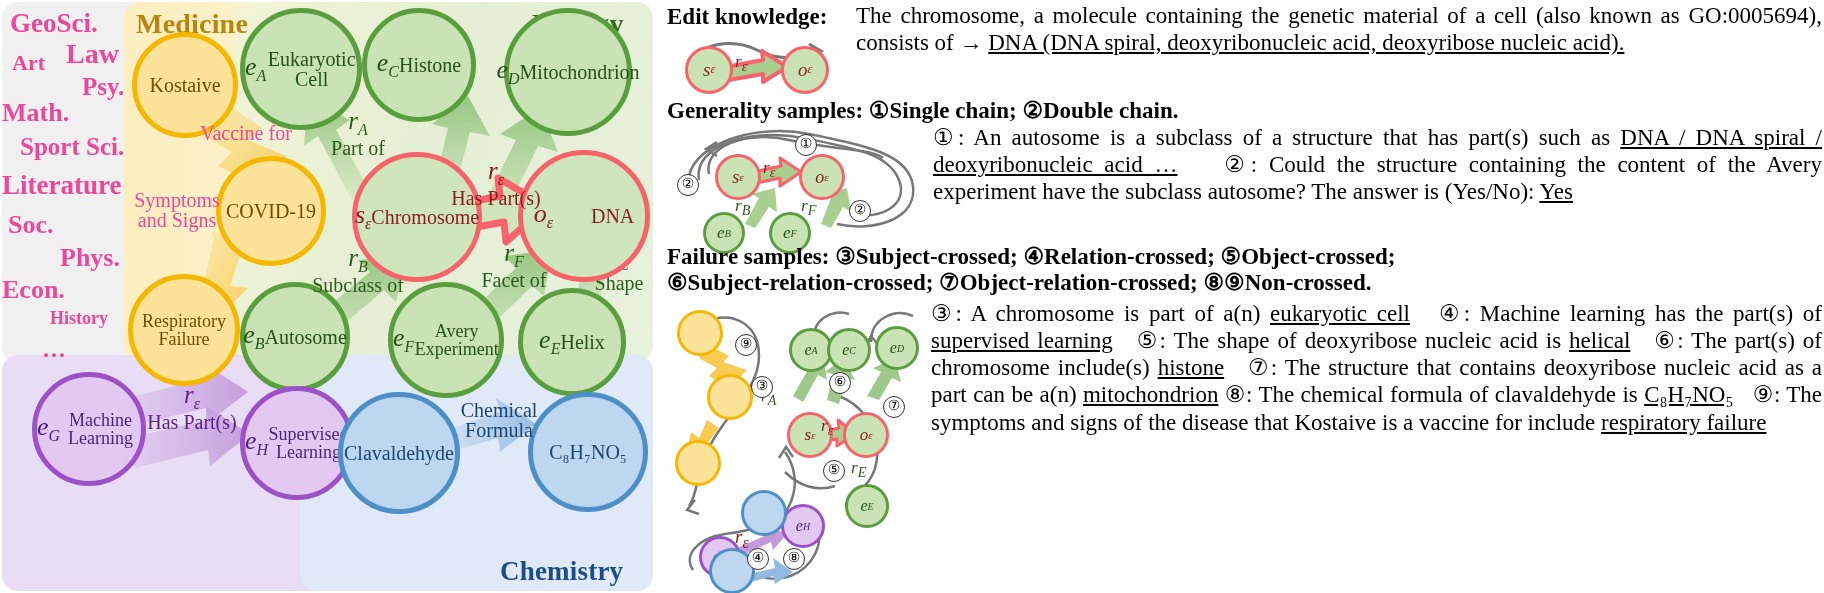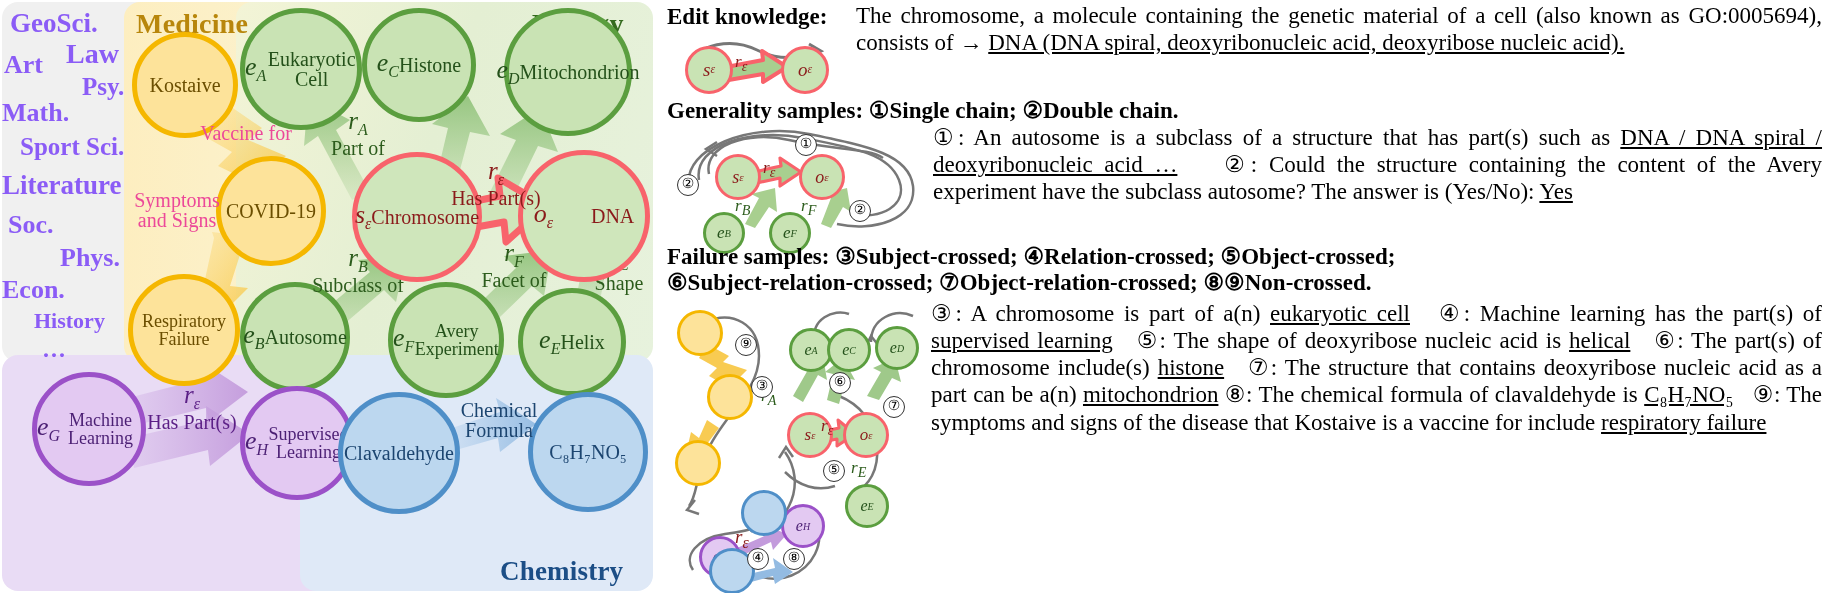--- a/index.html
+++ b/index.html
@@ -14,21 +14,21 @@
   .z-bio{left:236px;top:2px;width:417px;height:360px;background:linear-gradient(110deg,#f3f4d6 0%,#e4efd3 45%,#e7f2dd 100%);}
   .z-cs{left:2px;top:355px;width:330px;height:236px;background:#e9dcf5;}
   .z-chem{left:300px;top:355px;width:353px;height:236px;background:#dfe9f7;}
 
   .disc{position:absolute;font-weight:bold;letter-spacing:.2px;}
   .disc-med{color:#b8860b;}
   .disc-bio{color:#356b1f;}
   .disc-cs{color:#4b2171;}
   .disc-chem{color:#1c4e86;}
 
-  .field{position:absolute;color:#8b5cf6;font-weight:bold;}
+  .field{position:absolute;color:#ec4899;font-weight:bold;}
 
   .node{position:absolute;border-radius:50%;display:flex;flex-direction:row;
         align-items:center;justify-content:center;text-align:center;line-height:1.0;}
   .n-yellow{background:#fde39a;border:5px solid #f5b700;color:#6b4e00;}
   .n-green{background:#c9e3b4;border:5px solid #5b9e3f;color:#24511a;}
   .n-purple{background:#e3c9f2;border:5px solid #9b51c8;color:#4b1f74;}
   .n-blue{background:#bcd7ef;border:5px solid #4f8fc8;color:#1c4570;}
   .n-red{background:#cfe6bb;border:5px solid #f8636b;color:#8b1a1a;}
   .nid{font-style:italic;font-size:26px;}
   .nid sub{font-size:16px;font-style:italic;}
@@ -123,29 +123,29 @@
 
       <path d="M452,428 L500,412 L496,398 L536,424 L500,452 L498,438 L456,450 Z" fill="url(#gb)"></path>
     </svg>
 
     <div class="disc disc-med" style="left:136px;top:8px;font-size:28px;">Medicine</div>
     <div class="disc disc-bio" style="left:532px;top:8px;font-size:28px;">Biology</div>
     <div class="disc disc-chem" style="left:500px;top:556px;font-size:27px;">Chemistry</div>
 
     <div class="field" style="left:10px;top:8px;font-size:27px;">GeoSci.</div>
     <div class="field" style="left:66px;top:38px;font-size:28px;">Law</div>
-    <div class="field" style="left:4px;top:50px;font-size:26px;">Art</div>
+    <div class="field" style="left:12px;top:50px;font-size:22px;">Art</div>
     <div class="field" style="left:82px;top:73px;font-size:25px;">Psy.</div>
     <div class="field" style="left:2px;top:98px;font-size:26px;">Math.</div>
     <div class="field" style="left:20px;top:133px;font-size:25px;">Sport Sci.</div>
     <div class="field" style="left:2px;top:170px;font-size:27px;">Literature</div>
     <div class="field" style="left:8px;top:210px;font-size:26px;">Soc.</div>
     <div class="field" style="left:60px;top:243px;font-size:26px;">Phys.</div>
     <div class="field" style="left:2px;top:275px;font-size:26px;text-align:center;">Econ.</div>
-    <div class="field" style="left:34px;top:308px;font-size:22px;">History</div>
+    <div class="field" style="left:50px;top:308px;font-size:18px;">History</div>
     <div class="field" style="left:42px;top:342px;font-size:24px;">···</div>
 
     <div class="node n-yellow" style="left:132px;top:32px;width:96px;height:96px;">
       <span class="nlab">Kostaive</span>
     </div>
     <div class="node n-yellow" style="left:216px;top:156px;width:100px;height:100px;">
       <span class="nlab">COVID-19</span>
     </div>
     <div class="node n-yellow" style="left:128px;top:274px;width:102px;height:102px;">
       <span class="nlab sm">Respiratory Failure</span>

